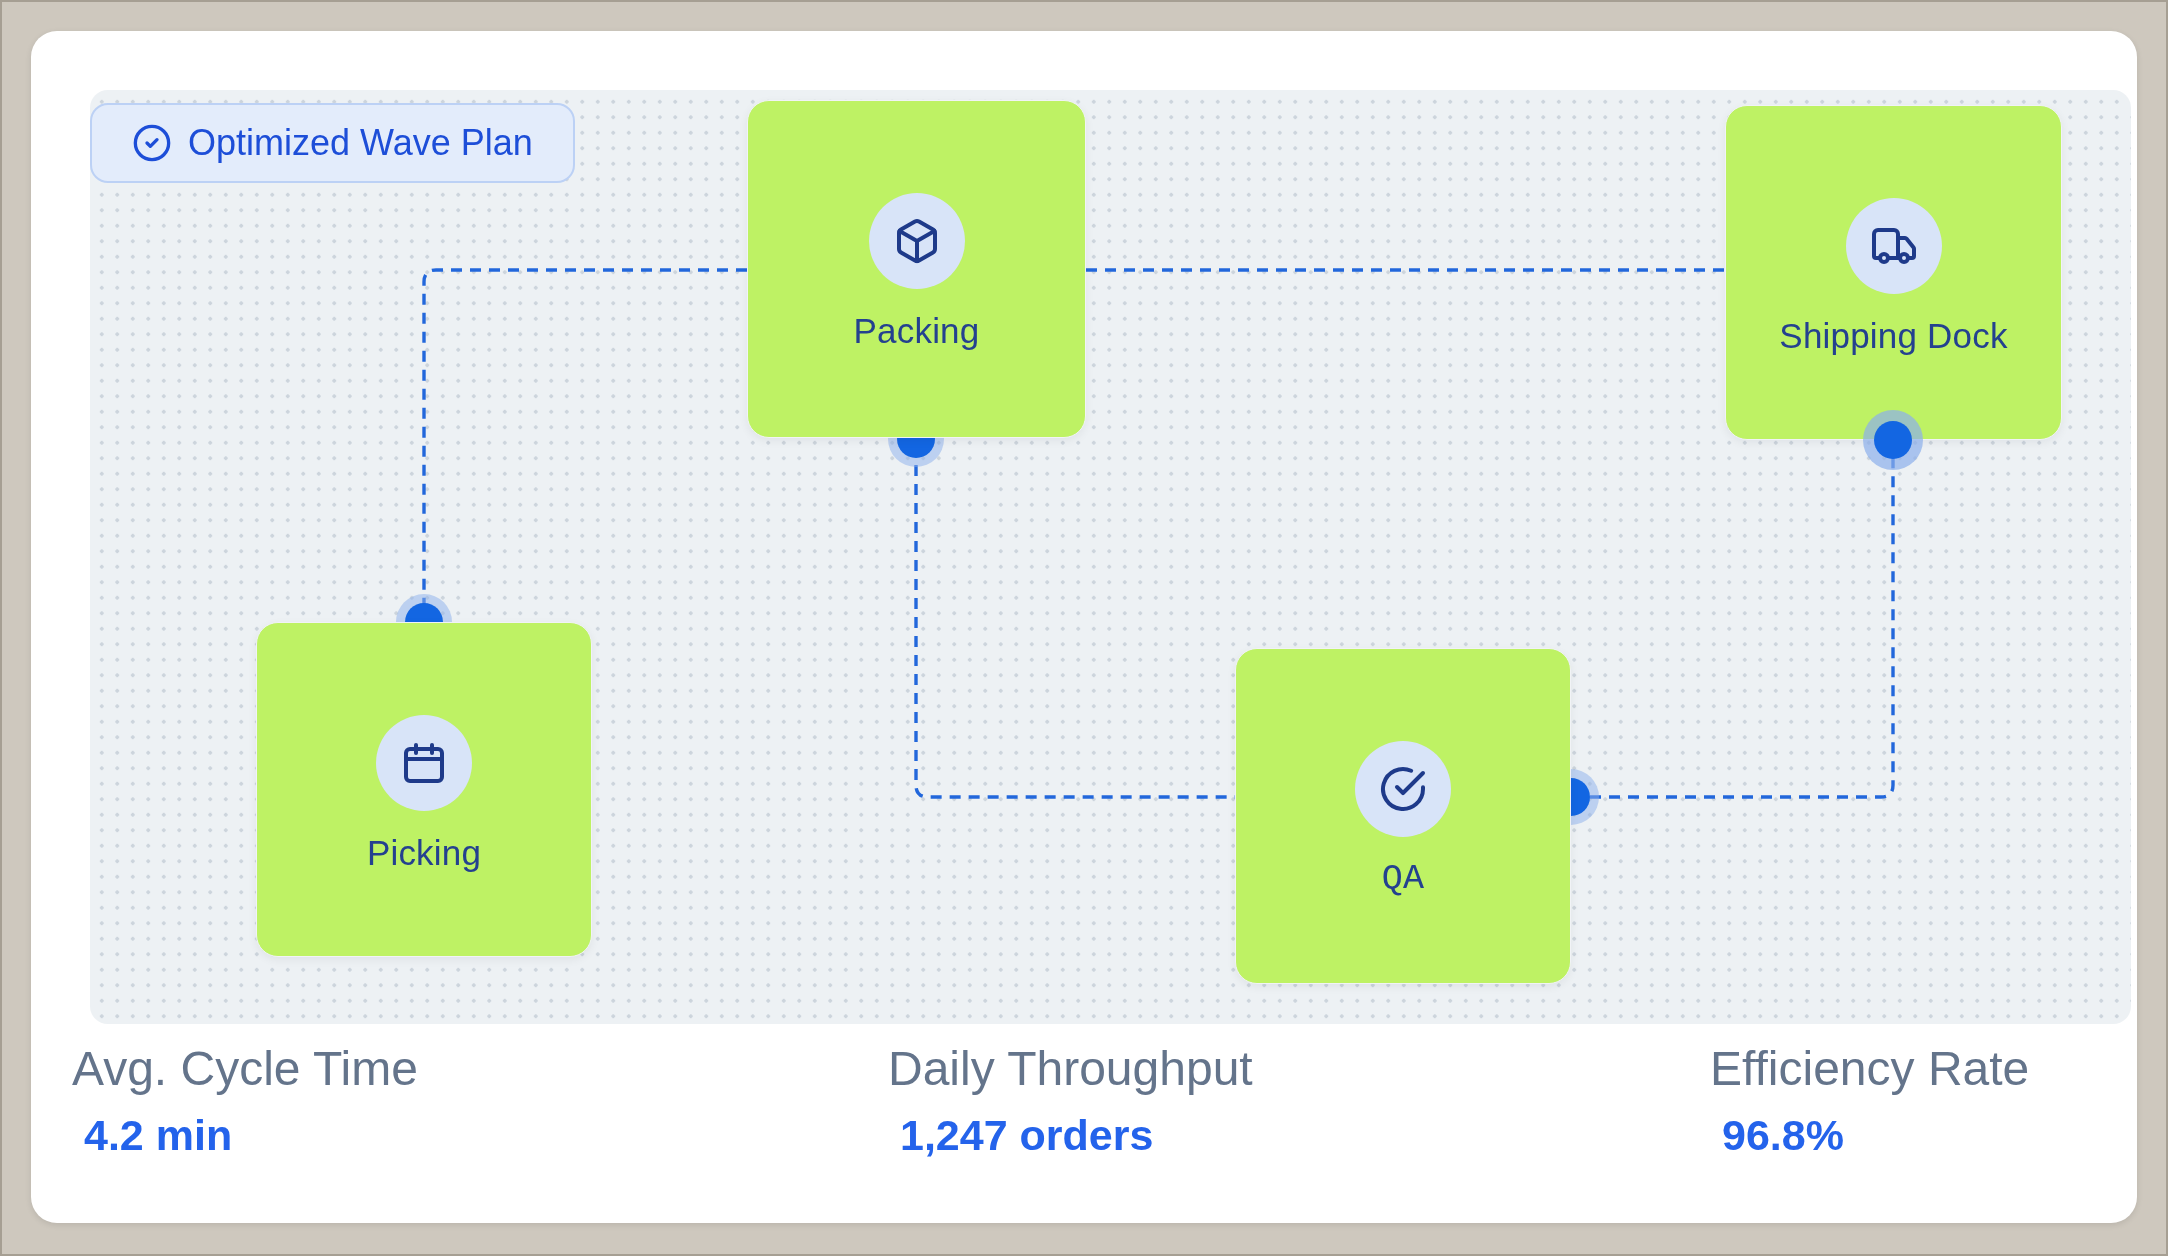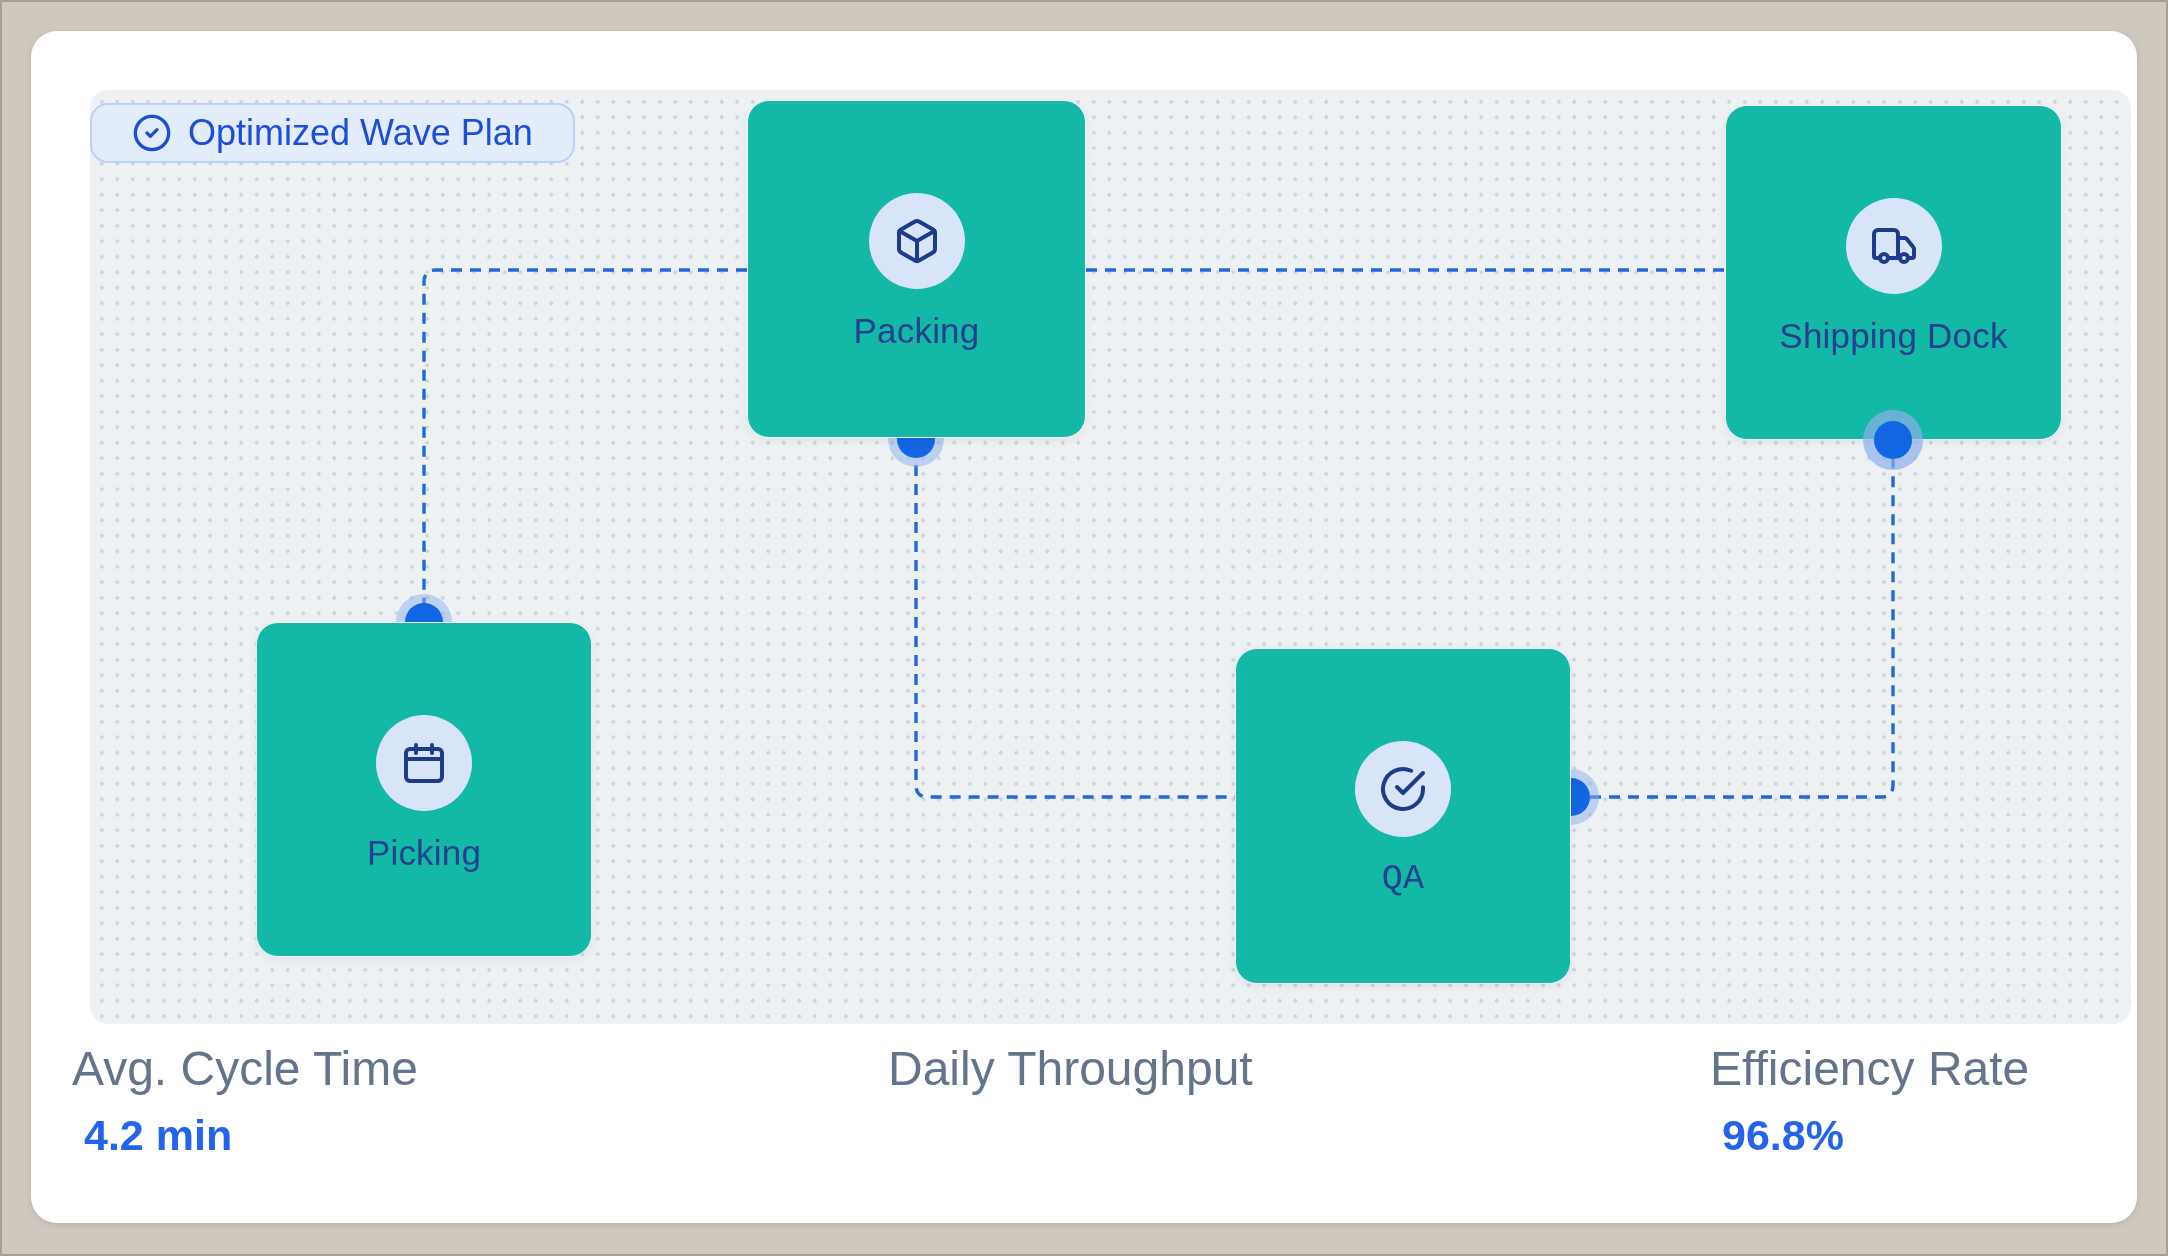--- a/index.html
+++ b/index.html
@@ -22,36 +22,36 @@
   }
   .edges-layer{position:absolute;left:0;top:0;width:2168px;height:1256px;z-index:1;}
   .edge{fill:none;stroke:#2267db;stroke-width:3.4;stroke-dasharray:11 8;}
   .handle{
     position:absolute;width:38px;height:38px;border-radius:50%;
     background:#1366e2;z-index:1;
     box-shadow:0 0 0 9px rgba(140,175,235,.50);
   }
   .handle.prominent{z-index:3;box-shadow:0 0 0 11px rgba(140,175,235,.70);}
   .node{
-    position:absolute;background:#14b8a6;border:1px solid #f1f3f6;border-radius:22px;
+    position:absolute;background:#bef264;border:1px solid #f1f3f6;border-radius:22px;
     box-shadow:0 3px 10px rgba(15,23,42,.06);z-index:2;
     display:flex;flex-direction:column;align-items:center;
     padding-top:92px;box-sizing:border-box;
   }
   .node-icon-circle{
     width:96px;height:96px;border-radius:50%;background:#d8e4f8;
     display:flex;align-items:center;justify-content:center;
   }
   .node-icon-circle svg{width:48px;height:48px;stroke:#1e3a8a;fill:none;
     stroke-width:2;stroke-linecap:round;stroke-linejoin:round;}
   .node-label{
     margin-top:22px;font-size:35px;color:#24418f;letter-spacing:.2px;
   }
   .badge{
-    position:absolute;left:90px;top:103px;height:60px;z-index:3;
+    position:absolute;left:90px;top:103px;height:80px;z-index:3;
     display:inline-flex;align-items:center;gap:16px;padding:0 40px;
     background:#e3ecfb;border:2px solid #bcd1f5;border-radius:18px;
     box-sizing:border-box;
   }
   .badge svg{width:40px;height:40px;stroke:#1d4ed8;fill:none;
     stroke-width:2;stroke-linecap:round;stroke-linejoin:round;}
   .badge-label{font-size:36px;font-weight:500;color:#1d4ed8;}
   .stat{position:absolute;top:1040px;}
   .stat-label{font-size:48px;line-height:1.2;color:#64748b;}
   .stat-value{font-size:43px;line-height:1.2;font-weight:700;color:#2463eb;margin-top:12px;margin-left:12px;}
@@ -130,17 +130,18 @@
   </svg>
   <span class="badge-label">Optimized Wave Plan</span>
 </div>
 
 <div class="stat s1">
   <div class="stat-label">Avg. Cycle Time</div>
   <div class="stat-value">4.2 min</div>
 </div>
 <div class="stat s2">
   <div class="stat-label">Daily Throughput</div>
+  <div class="stat-value">1,247 orders</div>
 </div>
 <div class="stat s3">
   <div class="stat-label">Efficiency Rate</div>
   <div class="stat-value">96.8%</div>
 </div>
 
 </body></html>

